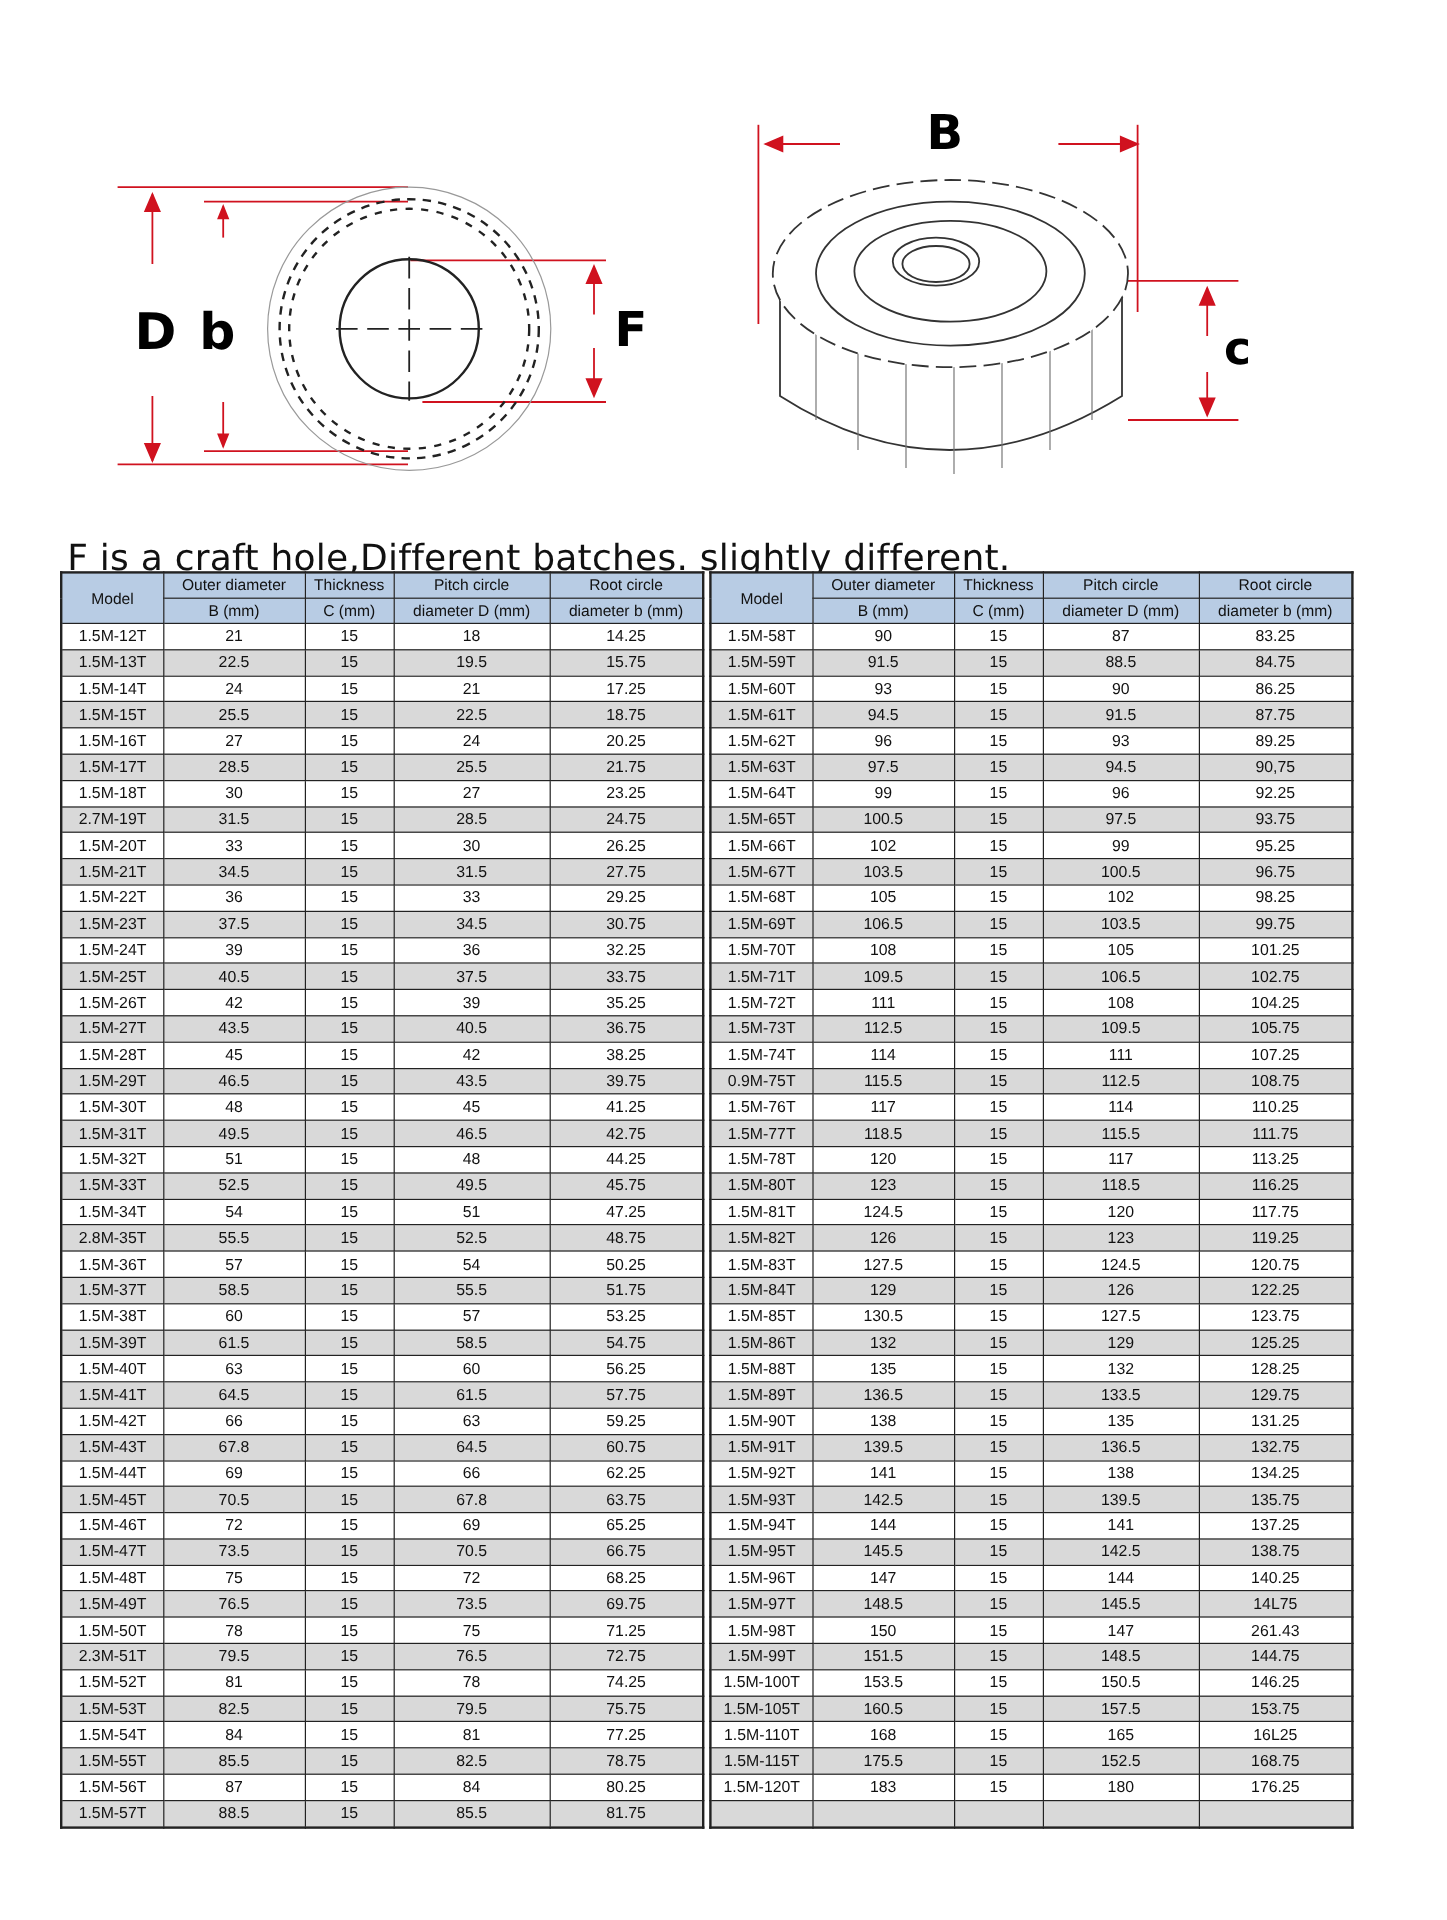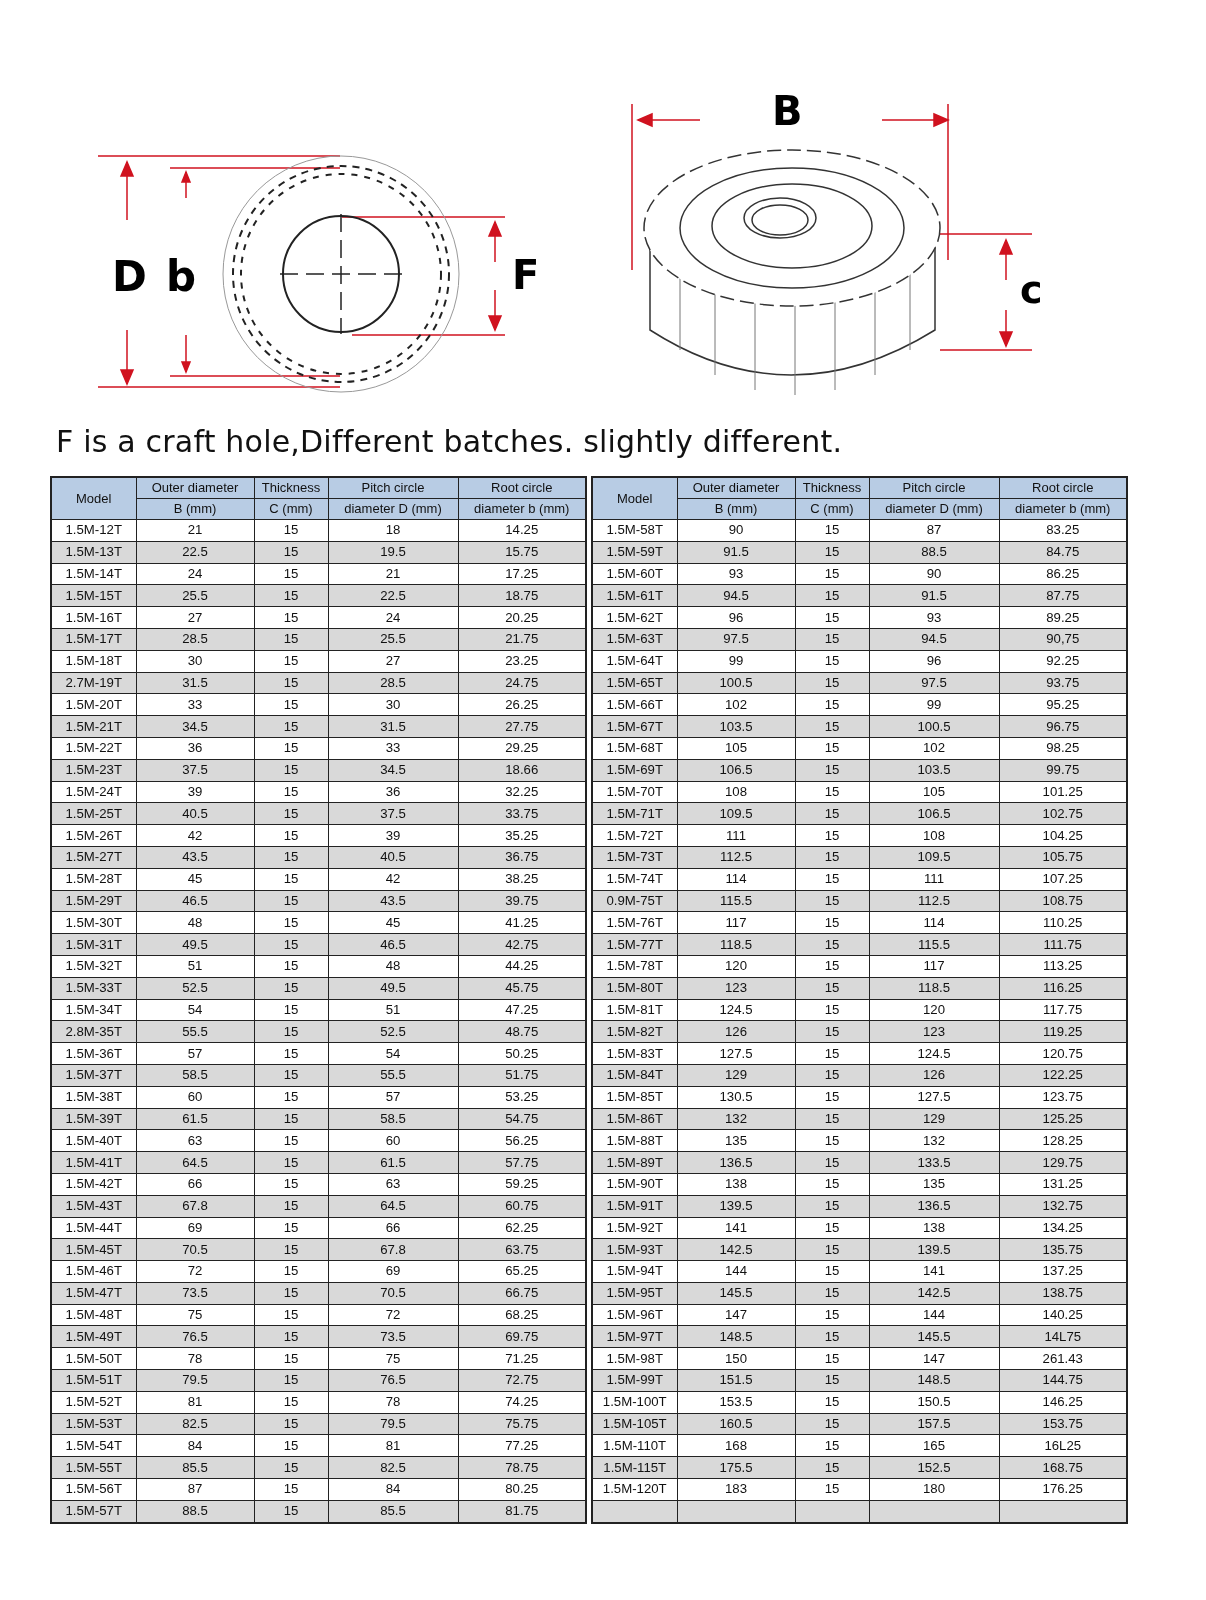--- a/index.html
+++ b/index.html
@@ -1,20 +1,20 @@
 <!DOCTYPE html>
 <html><head>
 <meta charset="utf-8">
 <style>
   html, body { margin:0; padding:0; background:#ffffff; }
   body { width:1206px; height:1600px; position:relative; overflow:hidden;
          font-family:"Liberation Sans", "DejaVu Sans", sans-serif; color:#111; }
   .diagram { position:absolute; }
   .lbl { position:absolute; font-family:"DejaVu Sans", sans-serif; font-weight:bold; color:#000; }
-  .caption { position:absolute; left:56px; top:424px; font-size:30px; font-family:"DejaVu Sans", sans-serif;
+  .caption { position:absolute; left:56px; top:448px; font-size:30px; font-family:"DejaVu Sans", sans-serif;
              letter-spacing:0.2px; color:#111; }
   .tables { position:absolute; left:50px; top:476px; display:flex;align-items:center; }
   table { border-collapse:collapse; font-size:13.2px; table-layout:fixed; }
   table.t-left { border:2px solid #222; }
   table.t-right { border:2px solid #222; margin-left:4px; }
   th { background:#b8cce4; font-weight:normal; border:1px solid #222; padding:0; line-height:20px;
        font-size:13px; color:#111; }
   td { border:1px solid #222; text-align:center; height:20.8px; padding:0; line-height:20px; color:#111; }
   tr.odd td { background:#d9d9d9; }
   tr.even td { background:#ffffff; }
@@ -195,21 +195,21 @@
           <td>36</td>
           <td>15</td>
           <td>33</td>
           <td>29.25</td>
         </tr>
         <tr class="odd">
           <td>1.5M-23T</td>
           <td>37.5</td>
           <td>15</td>
           <td>34.5</td>
-          <td>18.66</td>
+          <td>30.75</td>
         </tr>
         <tr class="even">
           <td>1.5M-24T</td>
           <td>39</td>
           <td>15</td>
           <td>36</td>
           <td>32.25</td>
         </tr>
         <tr class="odd">
           <td>1.5M-25T</td>
@@ -387,21 +387,21 @@
           <td>69.75</td>
         </tr>
         <tr class="even">
           <td>1.5M-50T</td>
           <td>78</td>
           <td>15</td>
           <td>75</td>
           <td>71.25</td>
         </tr>
         <tr class="odd">
-          <td>1.5M-51T</td>
+          <td>2.3M-51T</td>
           <td>79.5</td>
           <td>15</td>
           <td>76.5</td>
           <td>72.75</td>
         </tr>
         <tr class="even">
           <td>1.5M-52T</td>
           <td>81</td>
           <td>15</td>
           <td>78</td>

